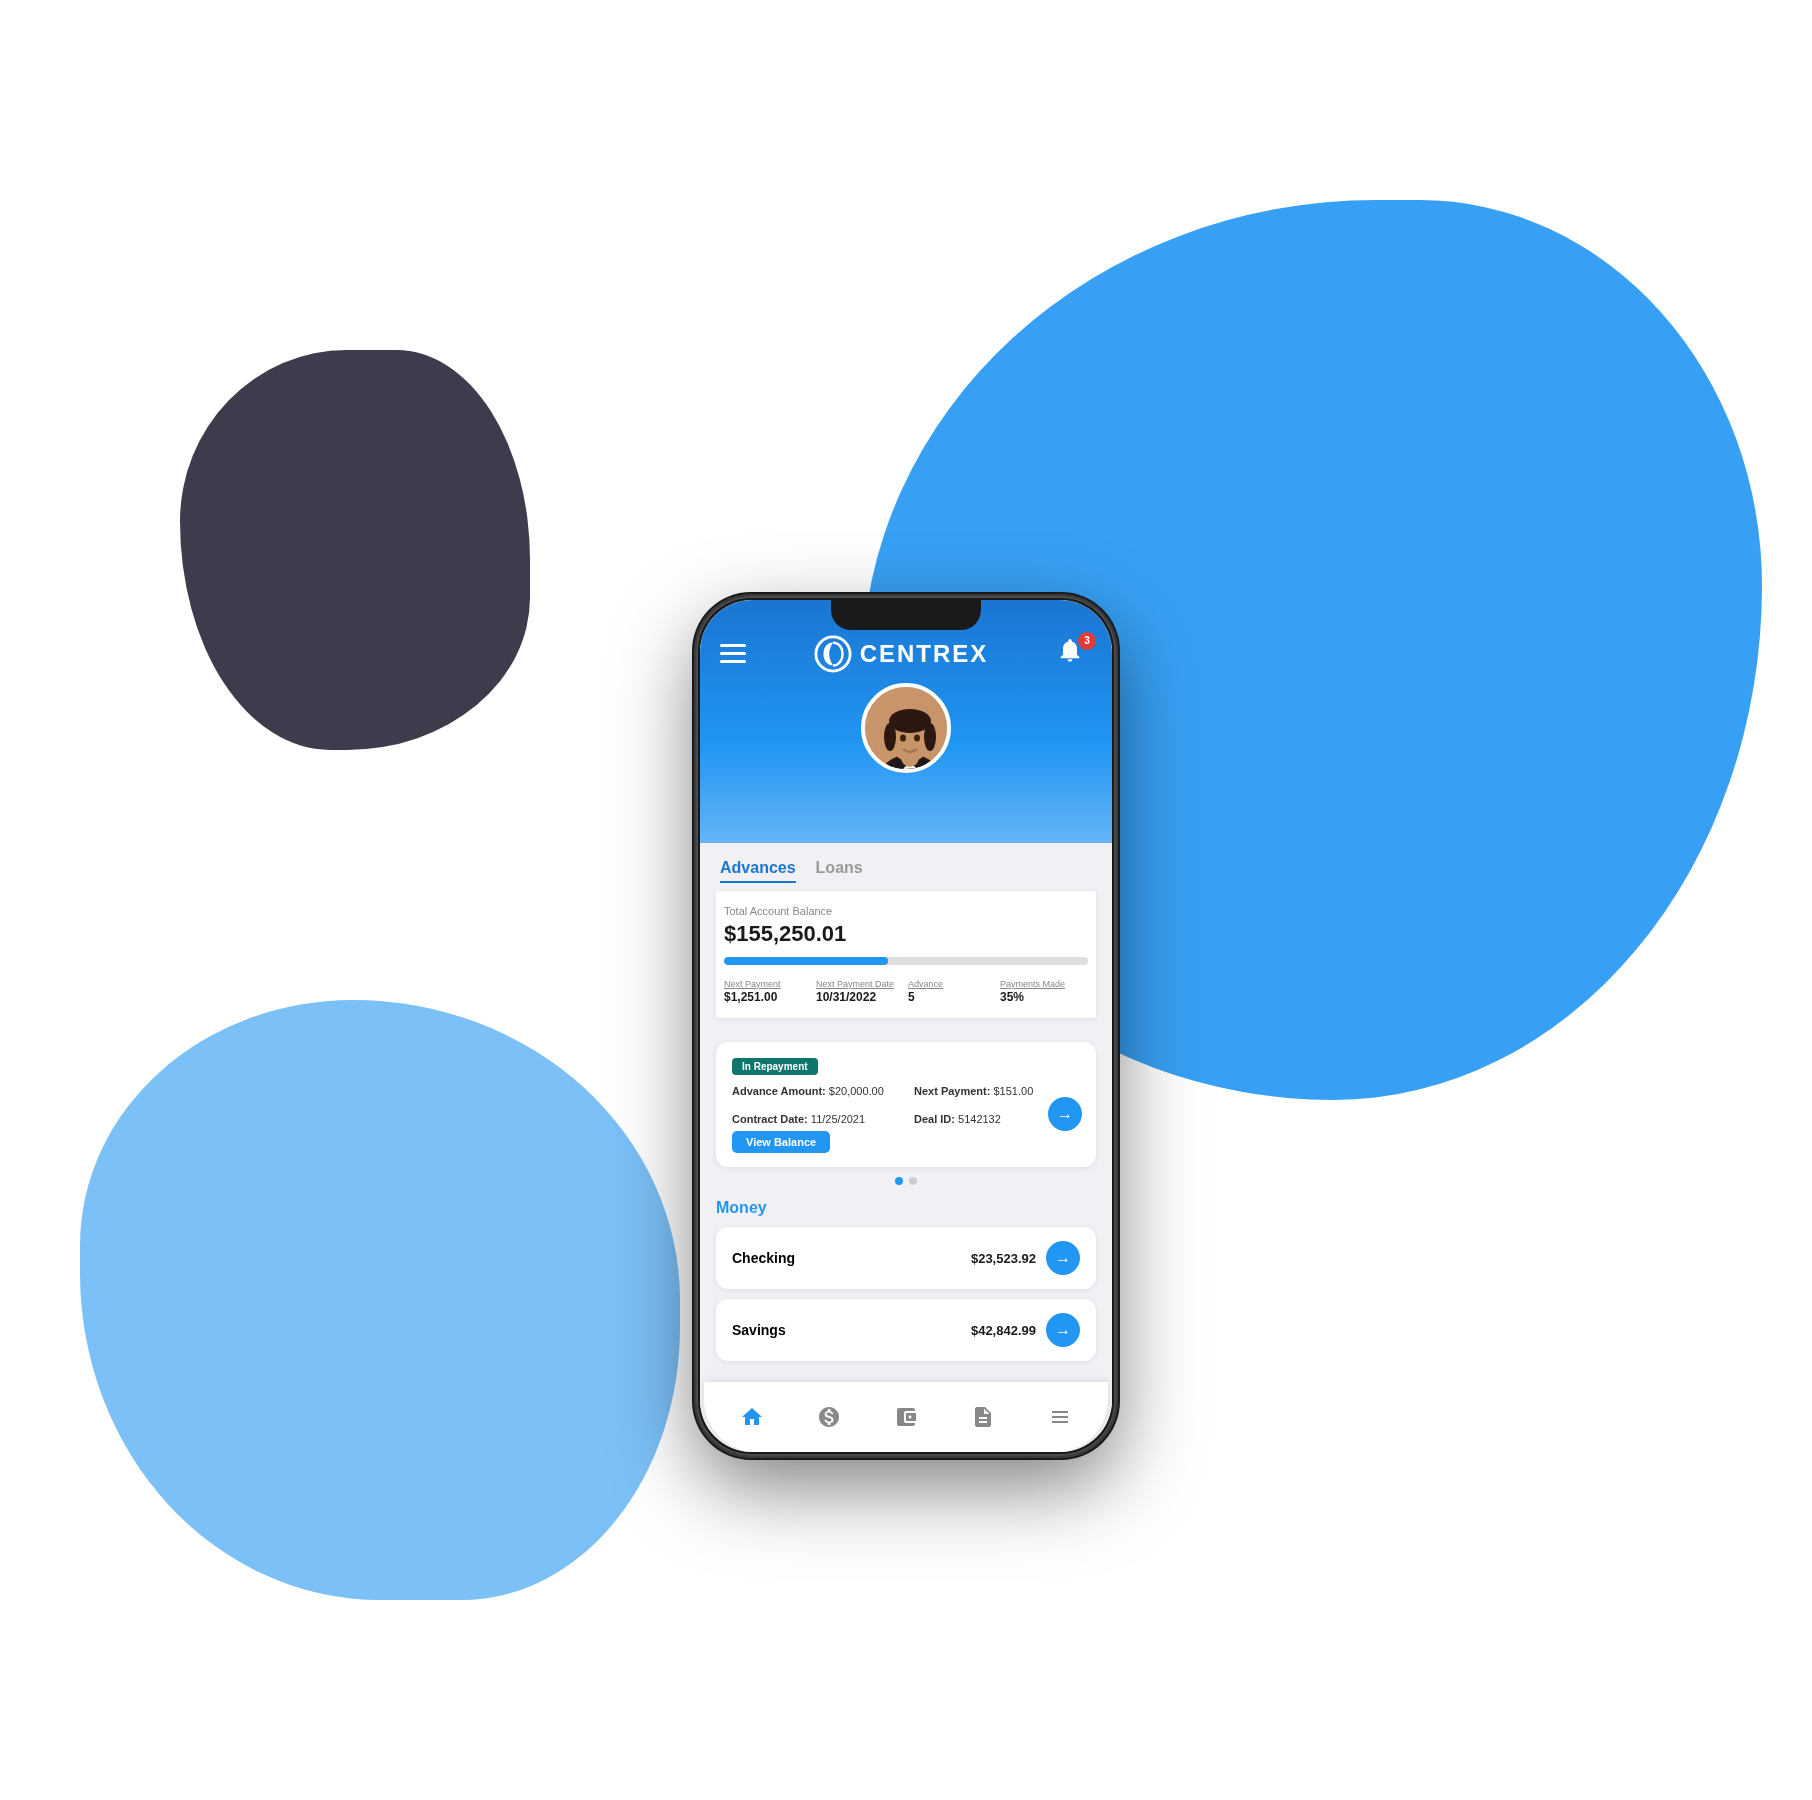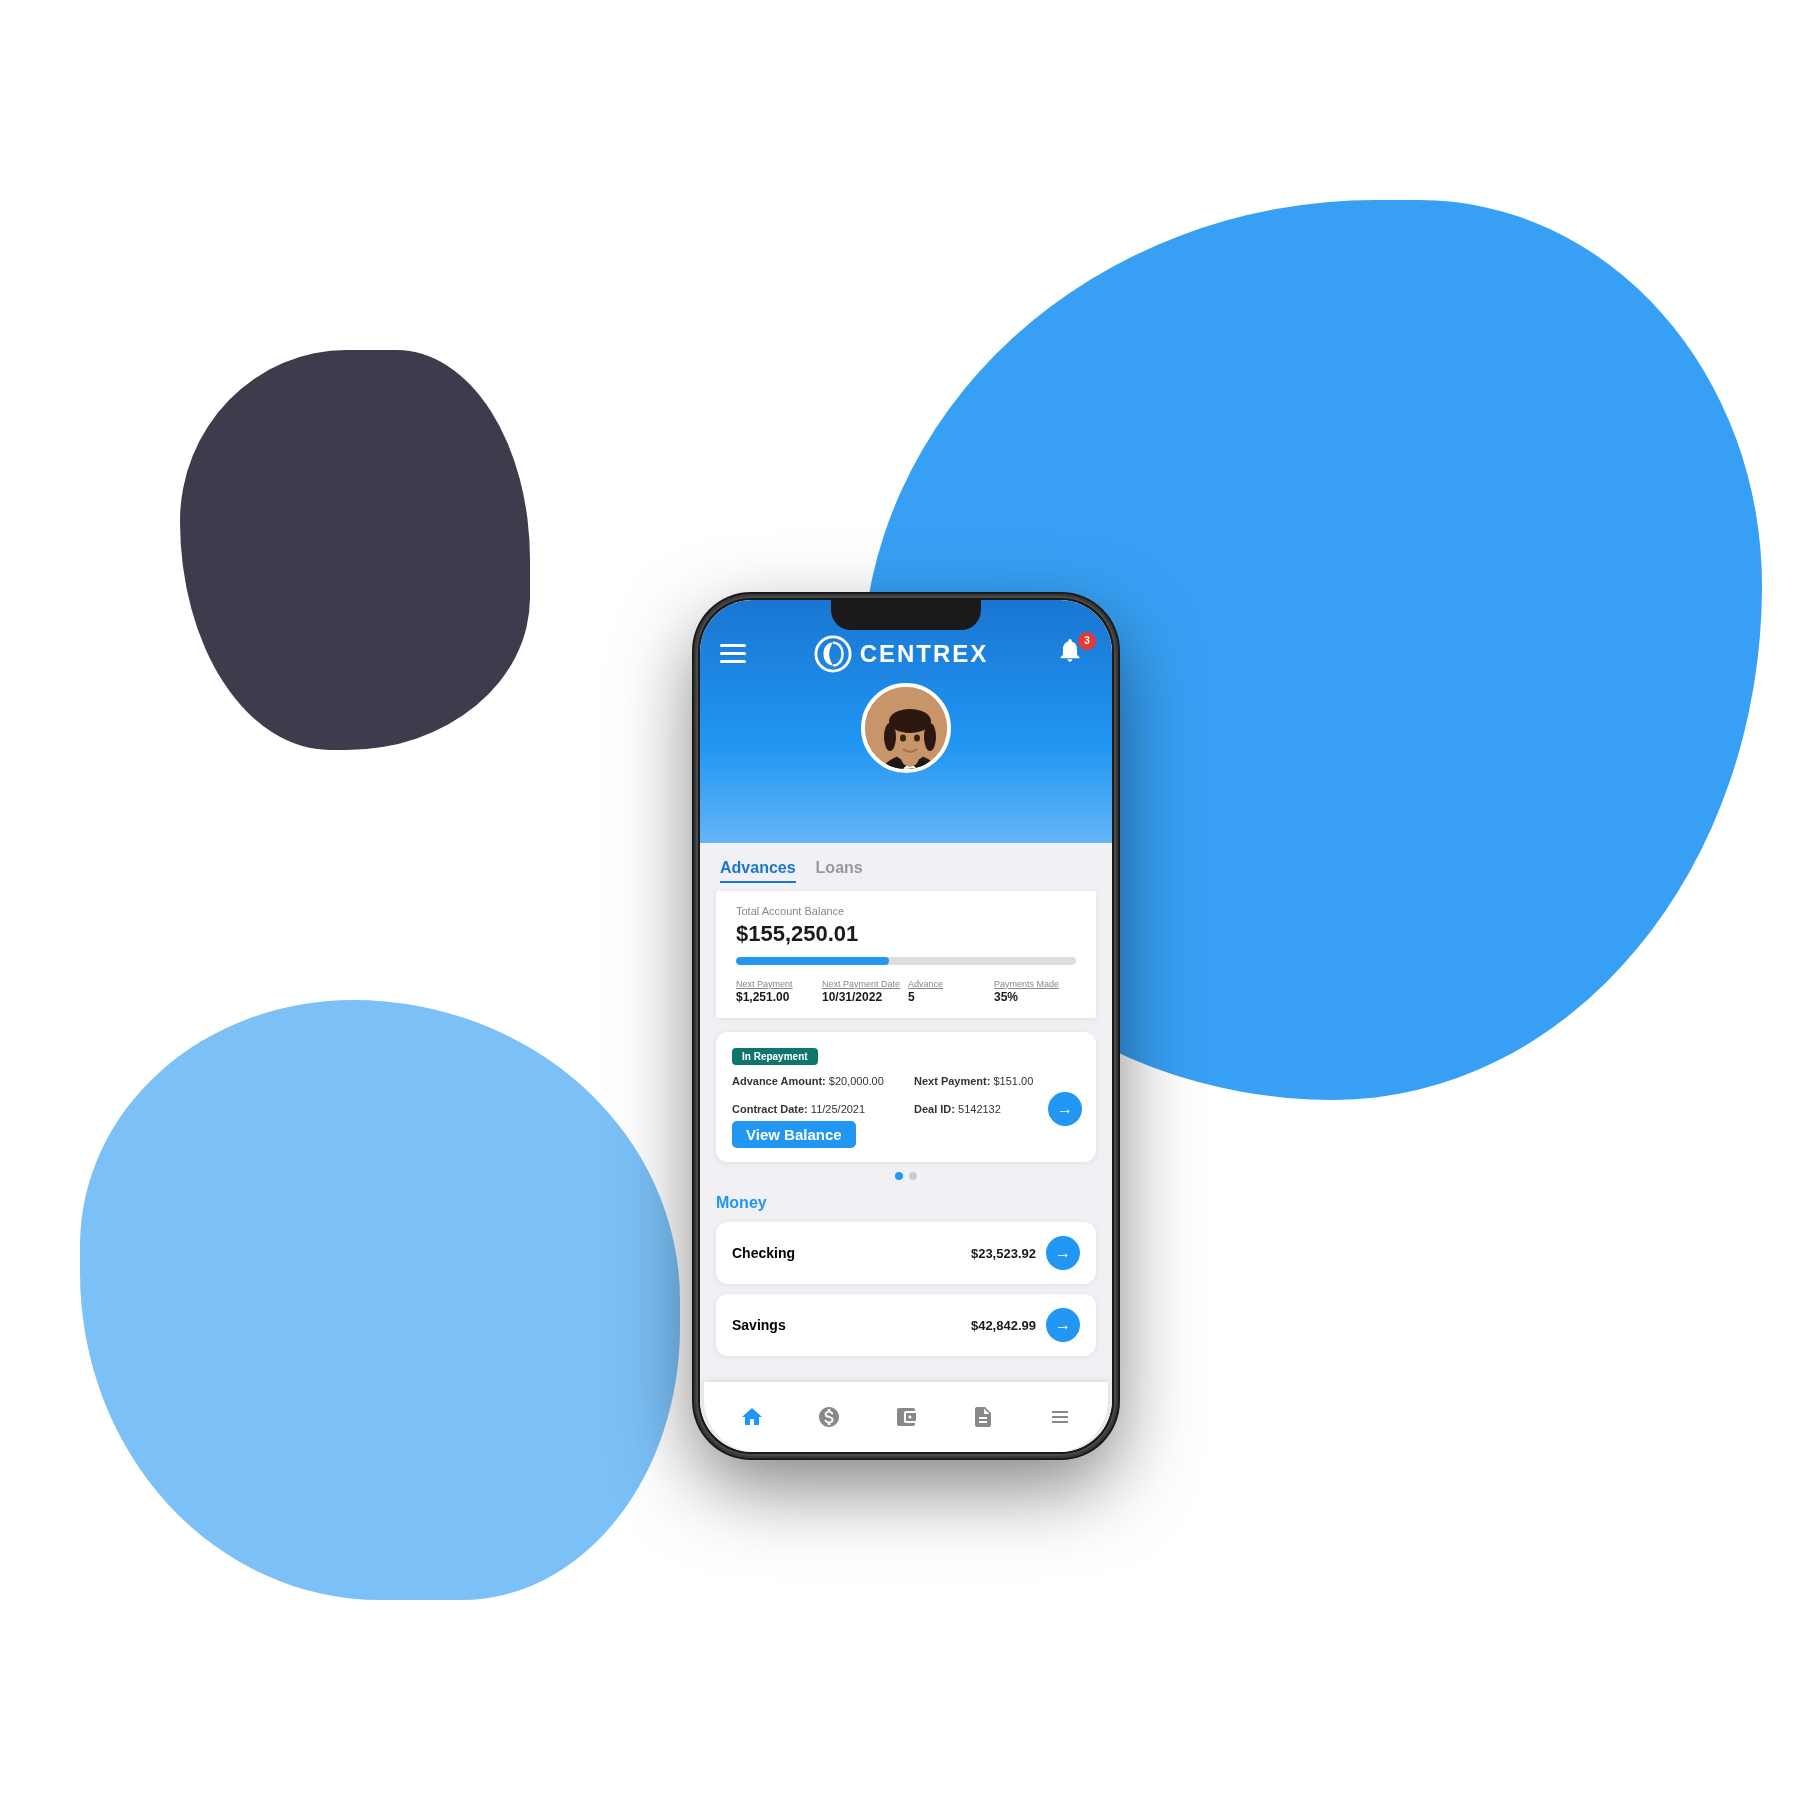--- a/index.html
+++ b/index.html
@@ -211,22 +211,22 @@
     }
     .tab.active {
       color: #1976D2;
       border-bottom: 2.5px solid #1976D2;
     }
 
     
     .balance-card {
       background: white;
       border-radius: 2px;
-      padding: 14px 20px;
-      margin-bottom: 14px;
+      padding: 14px 8px;
+      margin-bottom: 24px;
       box-shadow: 0 1px 6px rgba(0,0,0,0.08);
     }
     .balance-label {
       font-size: 11px;
       color: #888;
       margin-bottom: 4px;
     }
     .balance-amount {
       font-size: 22px;
       font-weight: 700;
@@ -311,21 +311,21 @@
       color: white;
       font-size: 16px;
       font-weight: bold;
     }
     .view-balance-btn {
       background: #2196F3;
       color: white;
       border: none;
       border-radius: 5px;
       padding: 5px 14px;
-      font-size: 15px;
+      font-size: 11px;
       font-weight: 600;
       cursor: pointer;
       margin-top: 6px;
     }
 
     
     .dots-container {
       display: flex;
       justify-content: center;
       gap: 6px;

